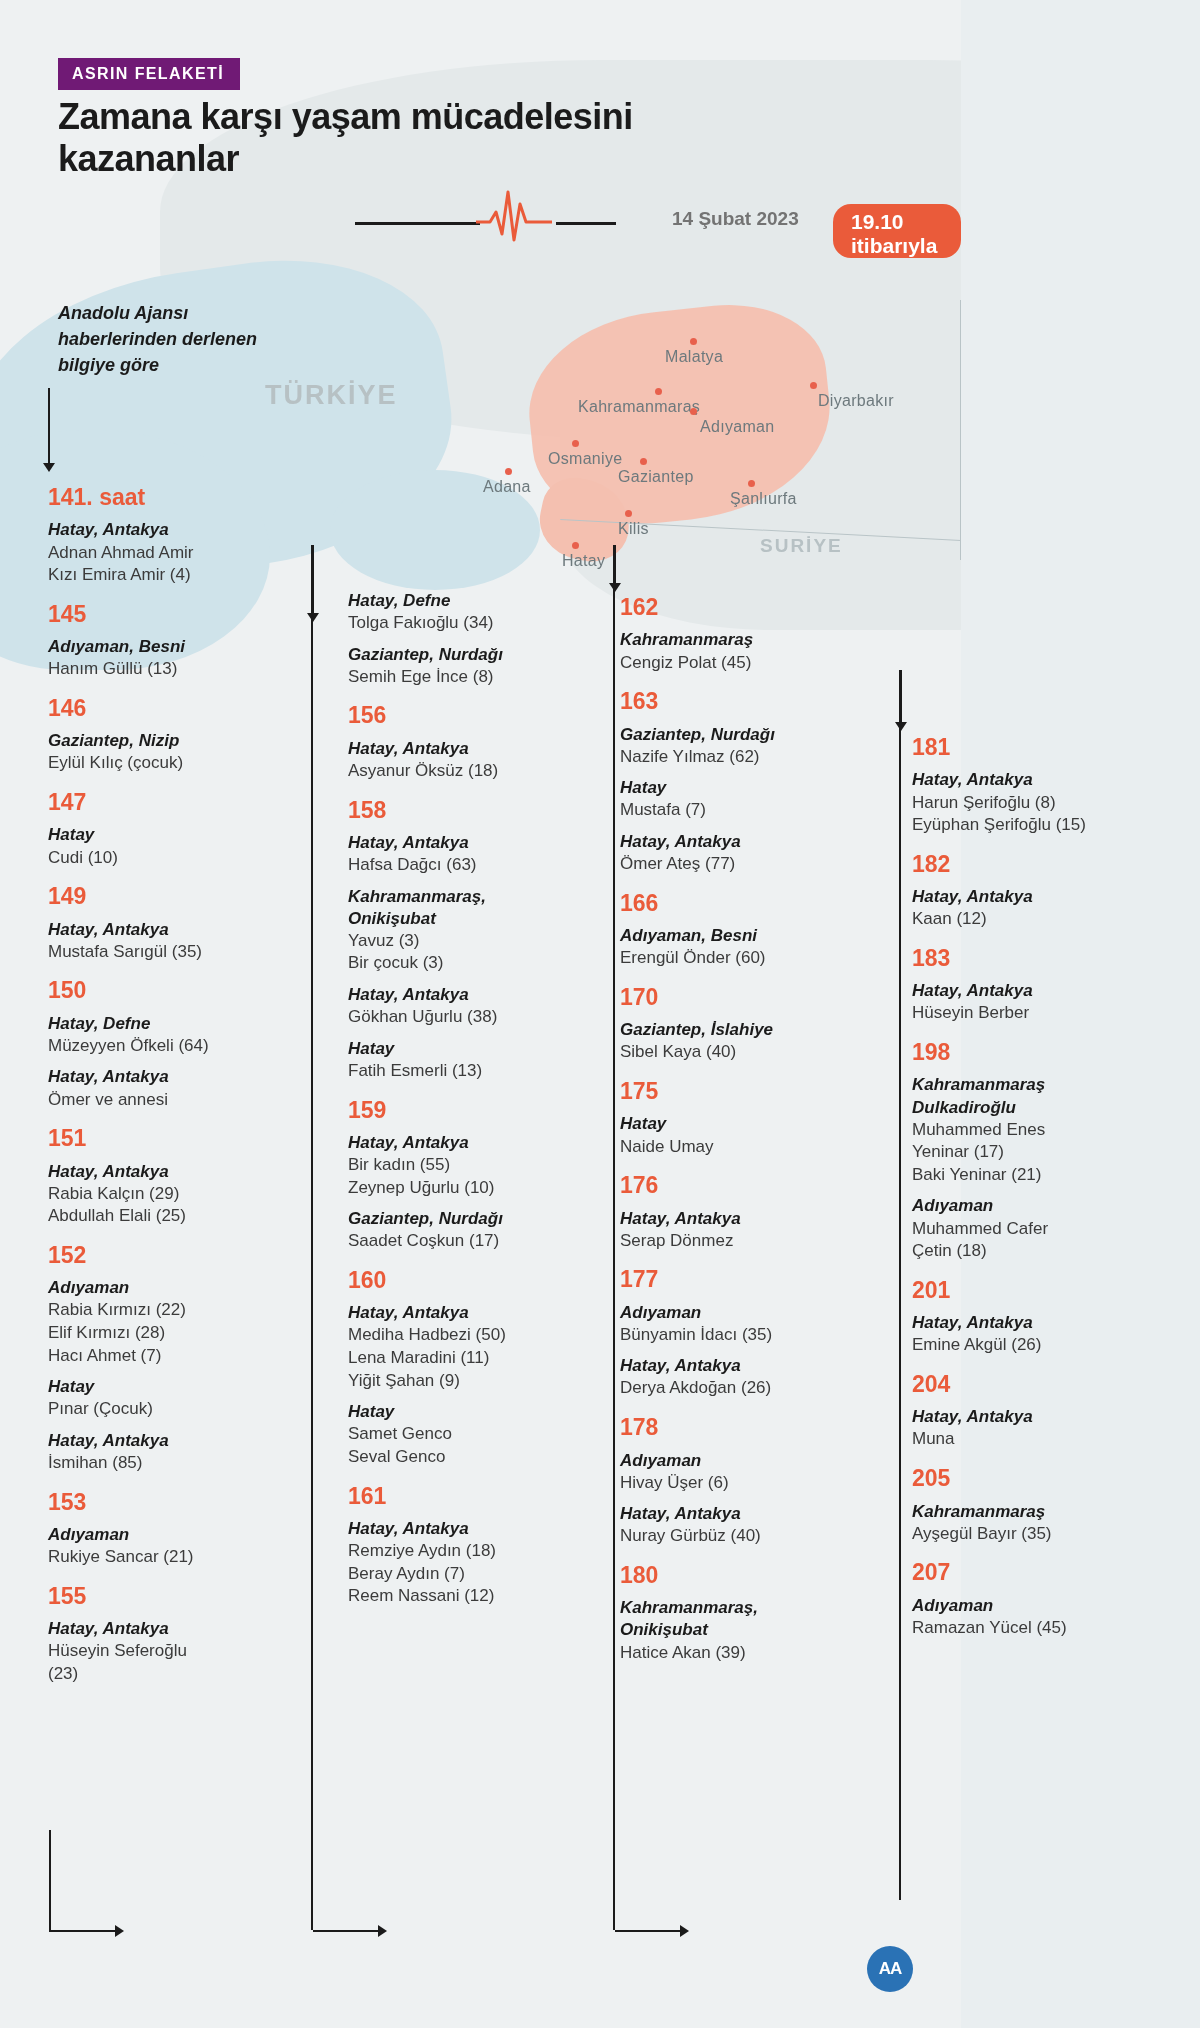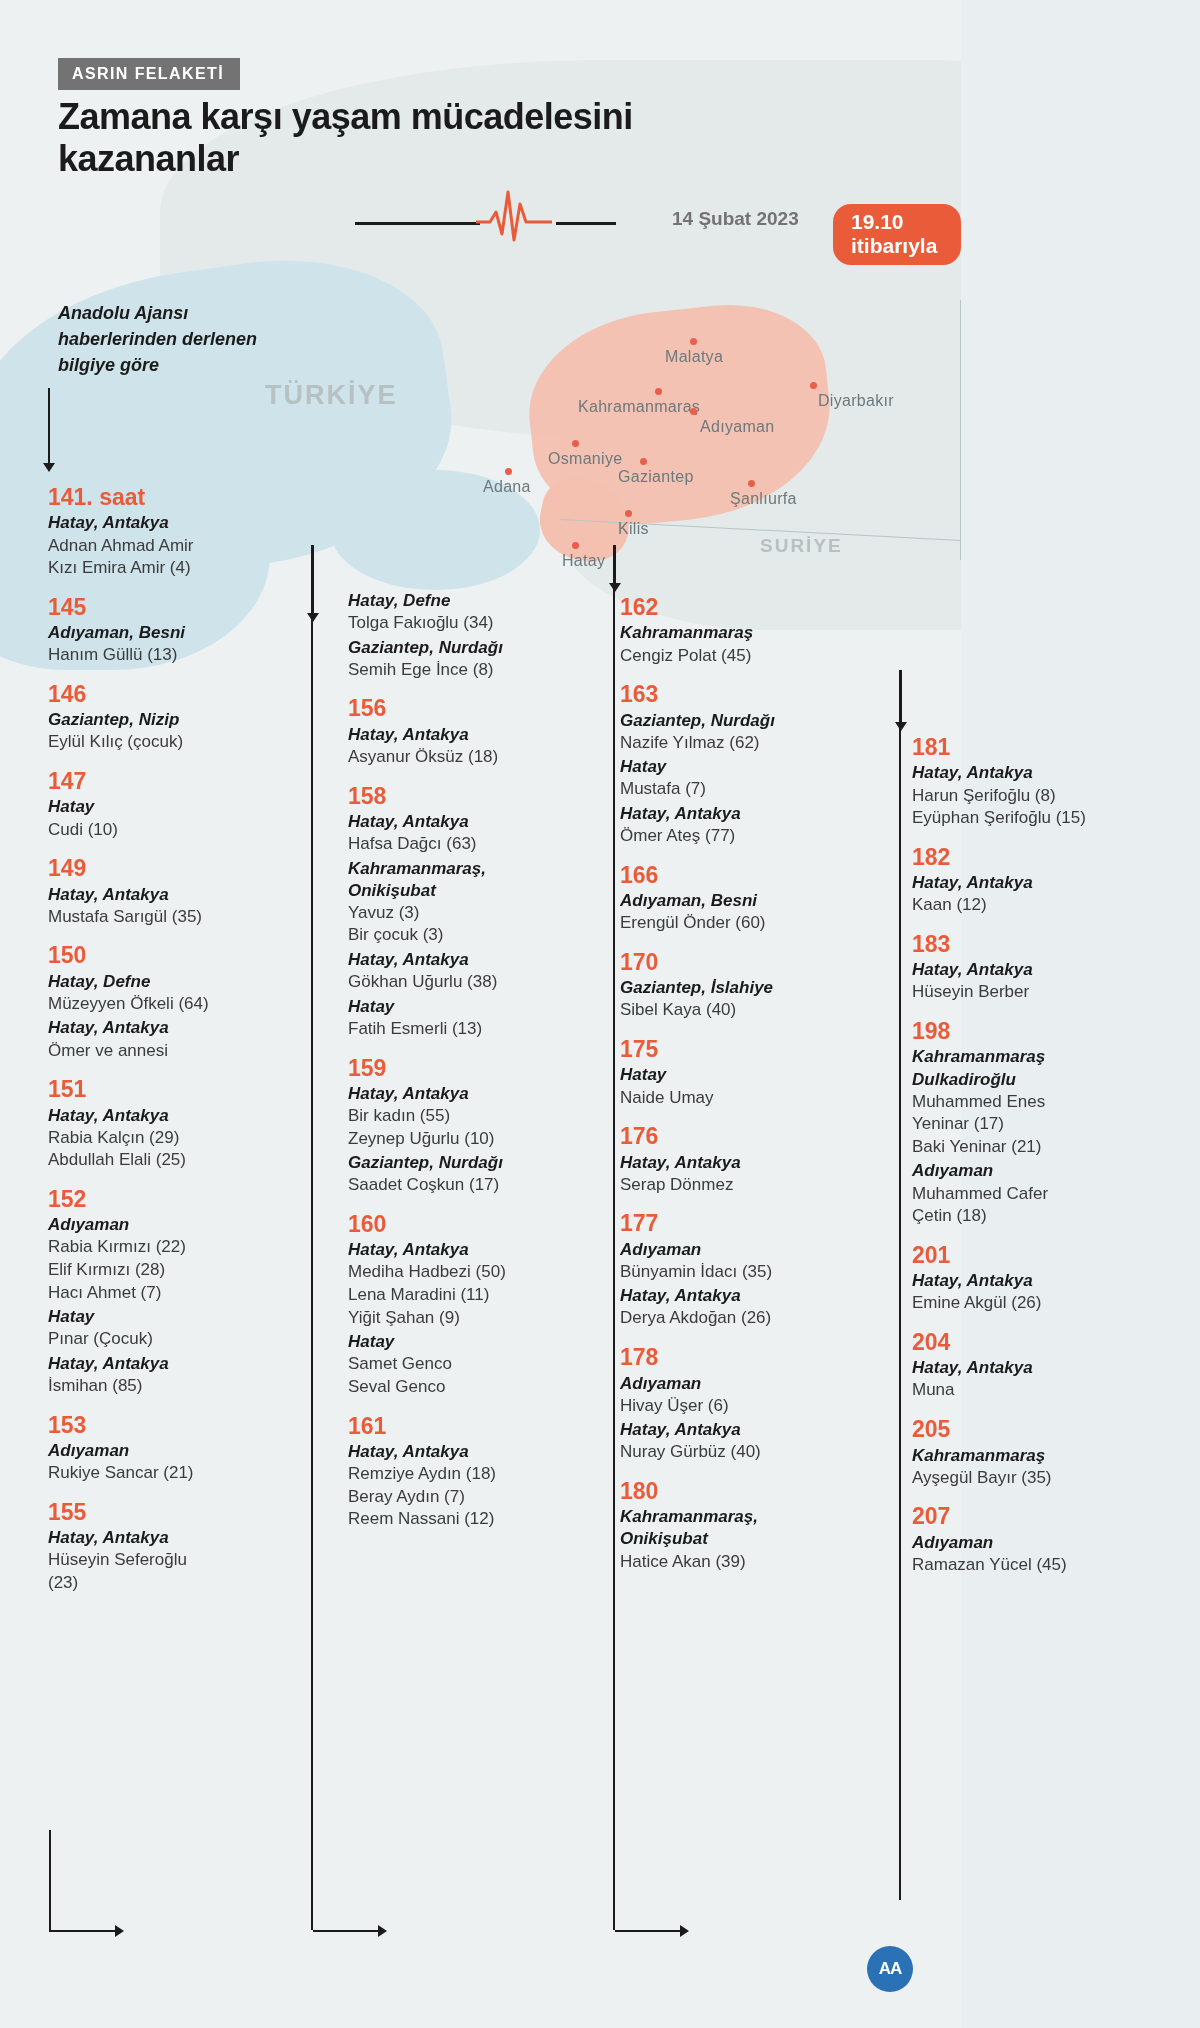--- a/index.html
+++ b/index.html
@@ -66,21 +66,21 @@
   }
   .map-dot {
     position:absolute;
     width:7px; height:7px;
     background:#e8604c;
     border-radius:50%;
   }
   
   .tagline {
     position:absolute; left:58px; top:58px;
-    background:#737373; color:#fff;
+    background:#701a75; color:#fff;
     font-size:16px; font-weight:bold;
     letter-spacing:1.4px;
     padding:7px 16px 7px 14px;
   }
   .title {
     position:absolute; left:58px; top:96px;
     font-size:36px; font-weight:bold;
     color:#1b1b1b;
     line-height:1.18;
     letter-spacing:-0.5px;
@@ -96,21 +96,21 @@
   }
   .squiggle { position:absolute; left:476px; top:190px; }
   .date {
     position:absolute; left:672px; top:208px;
     font-size:19px; font-weight:bold; color:#737373;
   }
   .pill {
     position:absolute; left:833px; top:204px;
     background:#ea5b3a; color:#fff;
     font-size:21px; font-weight:bold;
-    padding:6px 18px 7px 18px;
+    padding:6px 18px 0 18px;
     border-radius:18px;
   }
   .source {
     position:absolute; left:58px; top:300px;
     font-size:18px; font-weight:bold; font-style:italic;
     color:#1b1b1b; line-height:1.45;
   }
   .arrow-down {
     position:absolute; left:48px; top:388px;
     width:2px; height:75px; background:#1b1b1b;
@@ -130,21 +130,21 @@
     margin-top:14px;
     margin-bottom:2px;
     line-height:1.15;
   }
   .place {
     font-size:17px;
     font-weight:bold;
     font-style:italic;
     color:#1b1b1b;
     line-height:1.3;
-    margin-top:2px;
+    margin-top:9px;
   }
   .place:first-child { margin-top:2px; }
   .names {
     font-size:17px;
     color:#3b3b3b;
     line-height:1.33;
   }
   
   .bracket {
     position:absolute;

